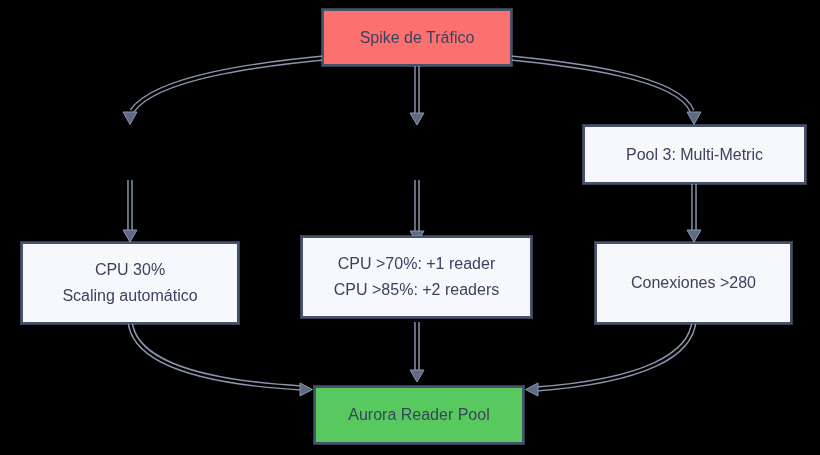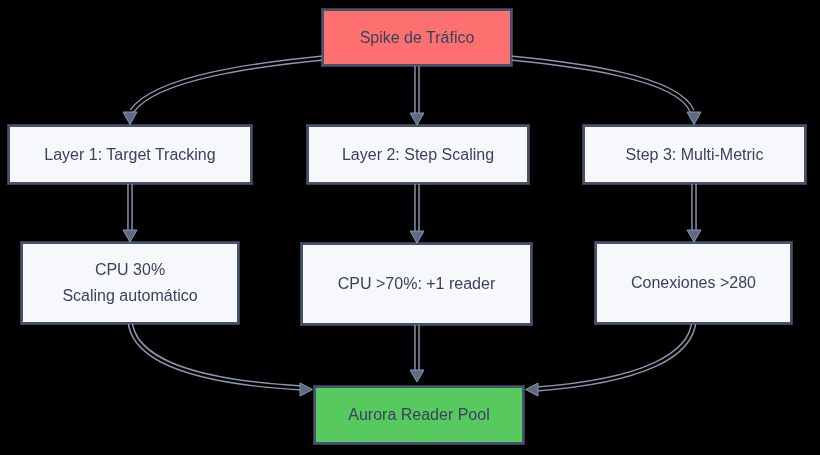--- a/index.html
+++ b/index.html
@@ -38,21 +38,21 @@
     text-align: center;
     font-size: 16px;
     line-height: 26px;
     box-shadow: 0 0 0 1px rgba(148,168,205,0.38);
   }
   .node--spike { left: 322px; top: 9px;   width: 190px; height: 57px; background: #fd7070; }
   .node--layer1 { left: 8px;   top: 125px; width: 244px; height: 59px; }
   .node--layer2 { left: 307px; top: 125px; width: 222px; height: 59px; }
   .node--layer3 { left: 583px; top: 125px; width: 223px; height: 59px; }
   .node--detail1 { left: 21px;  top: 242px; width: 218px; height: 82px; justify-content: center; }
-  .node--detail2 { left: 301px; top: 243px; width: 231px; height: 82px; }
+  .node--detail2 { left: 301px; top: 236px; width: 231px; height: 82px; }
   .node--detail3 { left: 595px; top: 242px; width: 197px; height: 82px; }
   .node--pool { left: 314px; top: 386px; width: 210px; height: 58px; background: #57c95e; }
 </style>
 </head>
 <body>
 
 <div class="canvas">
 
   <svg class="edges" width="820" height="455" viewBox="0 0 820 455">
 
@@ -108,39 +108,34 @@
       <path class="eo" d="M694 320 C 692 355, 644 381, 536 389"></path>
       <path class="ei" d="M694 320 C 692 355, 644 381, 536 389"></path>
       <polygon class="head" points="538,383 538,396 525.5,389.5"></polygon>
     </g>
   </svg>
 
   <div class="node node--spike">
     <span>Spike de Tráfico</span>
   </div>
 
-  <div class="node node--layer1">
-    <span>Layer 1: Target Tracking</span>
-  </div>
 
-  <div class="node node--layer2">
-    <span>Layer 2: Step Scaling</span>
-  </div>
 
   <div class="node node--layer3">
-    <span>Step 3: Multi-Metric</span>
+    <span>Pool 3: Multi-Metric</span>
   </div>
 
   <div class="node node--detail1">
     <span>CPU 30%</span>
     <span>Scaling automático</span>
   </div>
 
   <div class="node node--detail2">
     <span>CPU &gt;70%: +1 reader</span>
+    <span>CPU &gt;85%: +2 readers</span>
   </div>
 
   <div class="node node--detail3">
     <span>Conexiones &gt;280</span>
   </div>
 
   <div class="node node--pool">
     <span>Aurora Reader Pool</span>
   </div>
 

